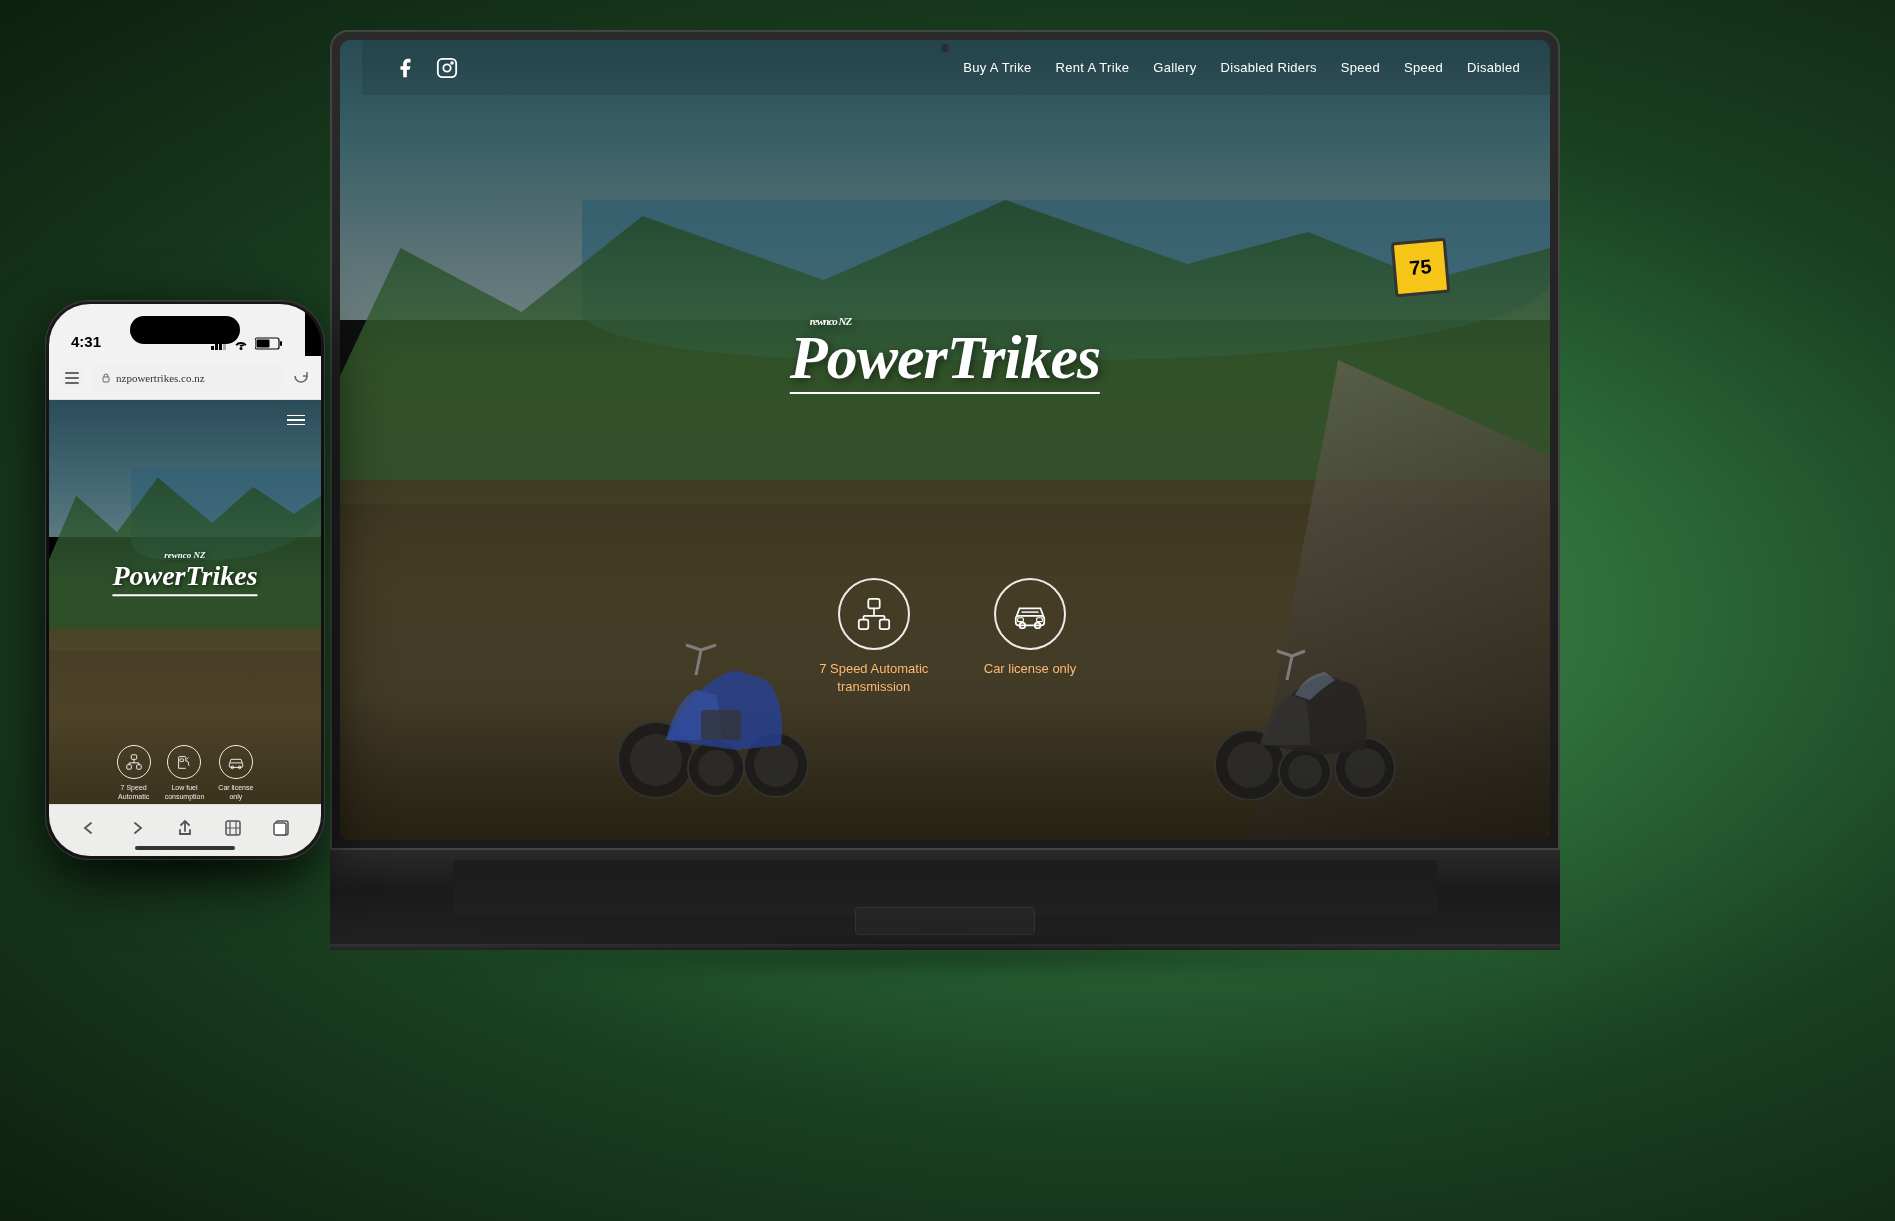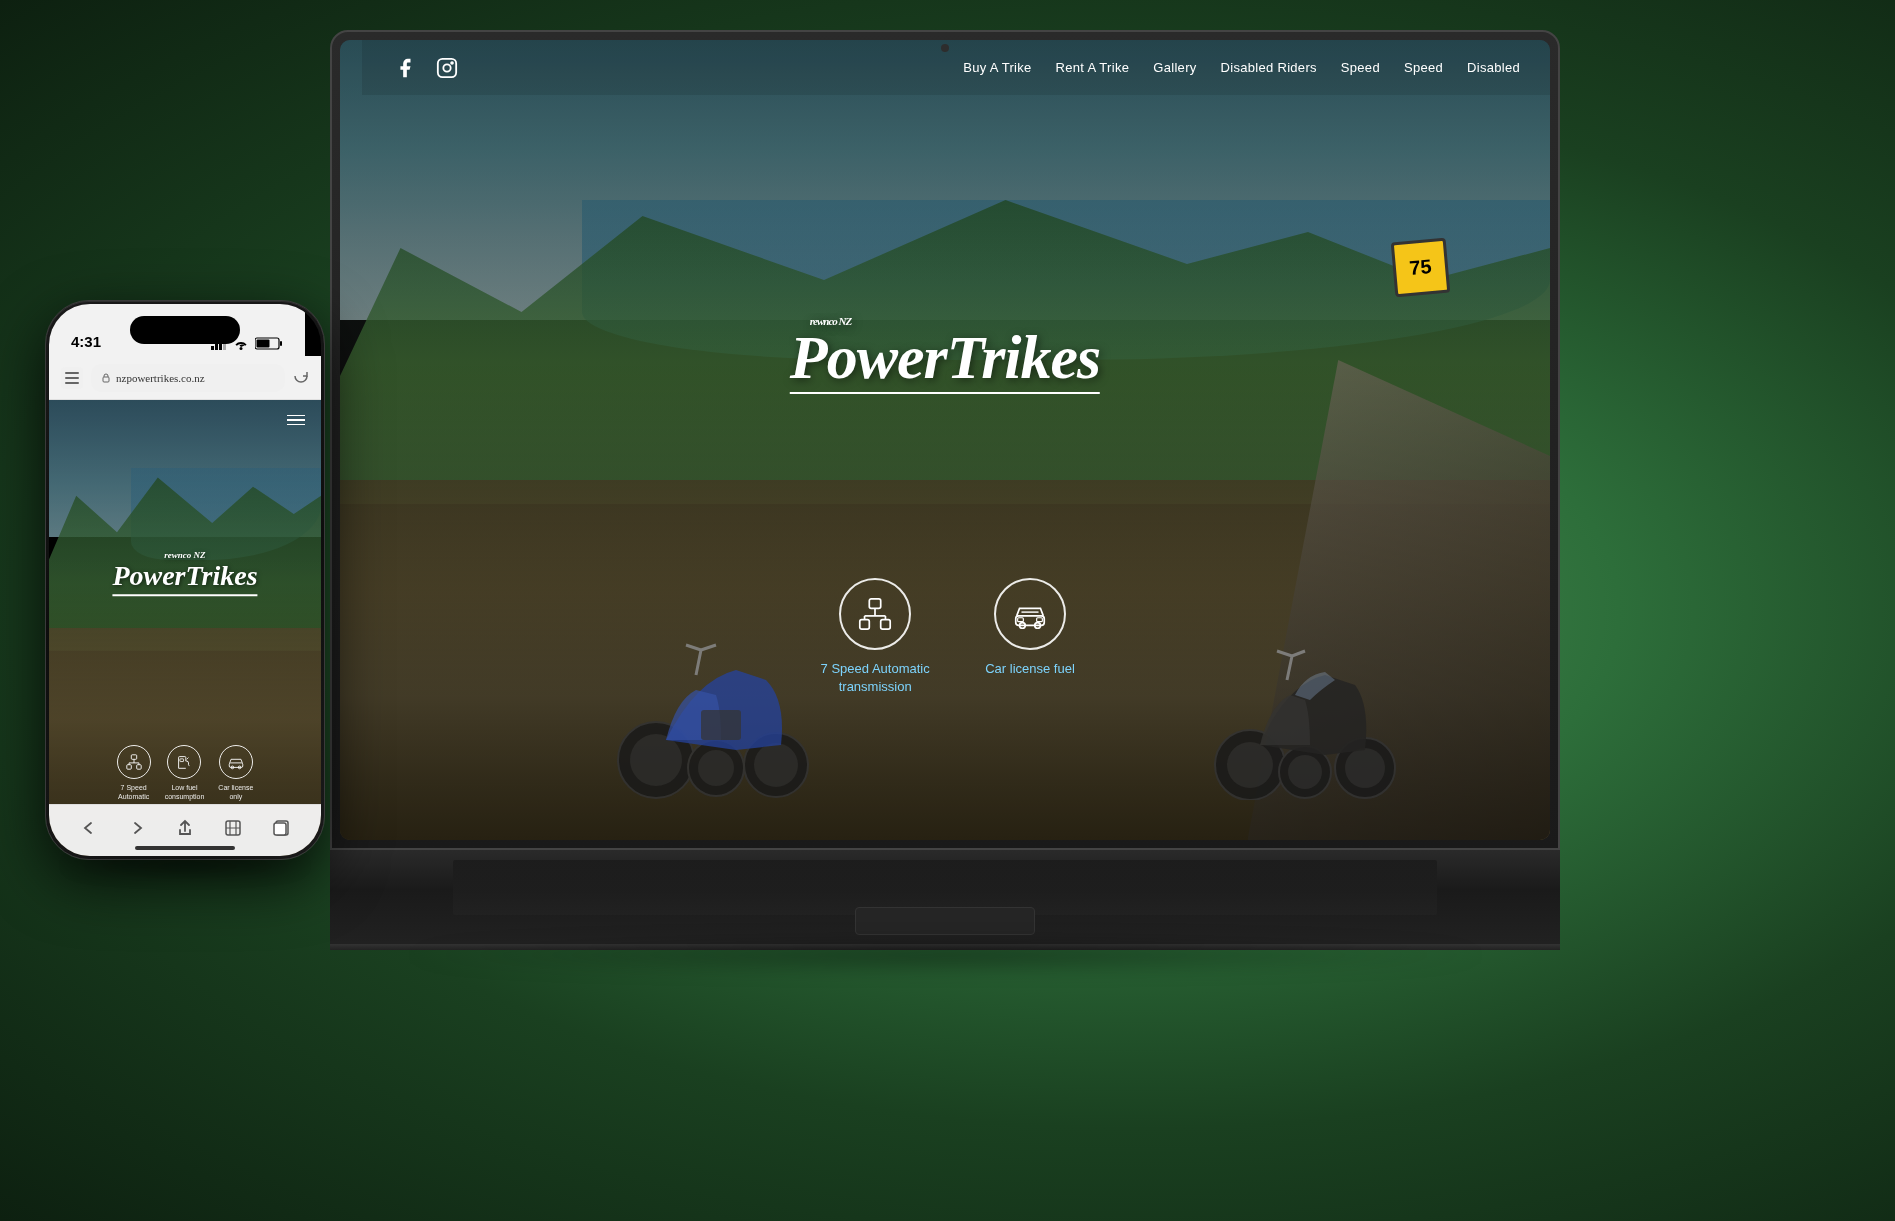--- a/index.html
+++ b/index.html
@@ -293,21 +293,21 @@
       width: 38px;
       height: 38px;
       fill: none;
       stroke: white;
       stroke-width: 1.8;
     }
 
     .feature-label {
       font-size: 13px;
       font-weight: 500;
-      color: #7dd3fc;
+      color: #fdba74;
       line-height: 1.4;
       max-width: 120px;
     }
 
     
     .laptop-keyboard {
       position: absolute;
       top: 820px;
       left: 0;
       width: 100%;
@@ -814,21 +814,21 @@
                 <svg class="feature-icon-svg" viewBox="0 0 40 40">
                   <path d="M6 22l3-8h22l3 8" stroke="white" stroke-width="1.8" fill="none"></path>
                   <rect x="5" y="22" width="30" height="10" rx="3" stroke="white" stroke-width="1.8" fill="none"></rect>
                   <circle cx="12" cy="32" r="3" stroke="white" stroke-width="1.8" fill="none"></circle>
                   <circle cx="28" cy="32" r="3" stroke="white" stroke-width="1.8" fill="none"></circle>
                   <path d="M11 18h18" stroke="white" stroke-width="1.5"></path>
                   <rect x="7" y="24" width="6" height="4" rx="1" stroke="white" stroke-width="1.2" fill="none"></rect>
                   <rect x="27" y="24" width="6" height="4" rx="1" stroke="white" stroke-width="1.2" fill="none"></rect>
                 </svg>
               </div>
-              <span class="feature-label">Car license fuel</span>
+              <span class="feature-label">Car license only</span>
             </div>
           </div>
 
         </div>
       </div>
     </div>
 
     <div class="laptop-keyboard">
       <div class="laptop-keyboard-detail"></div>
       <div class="laptop-trackpad"></div>

